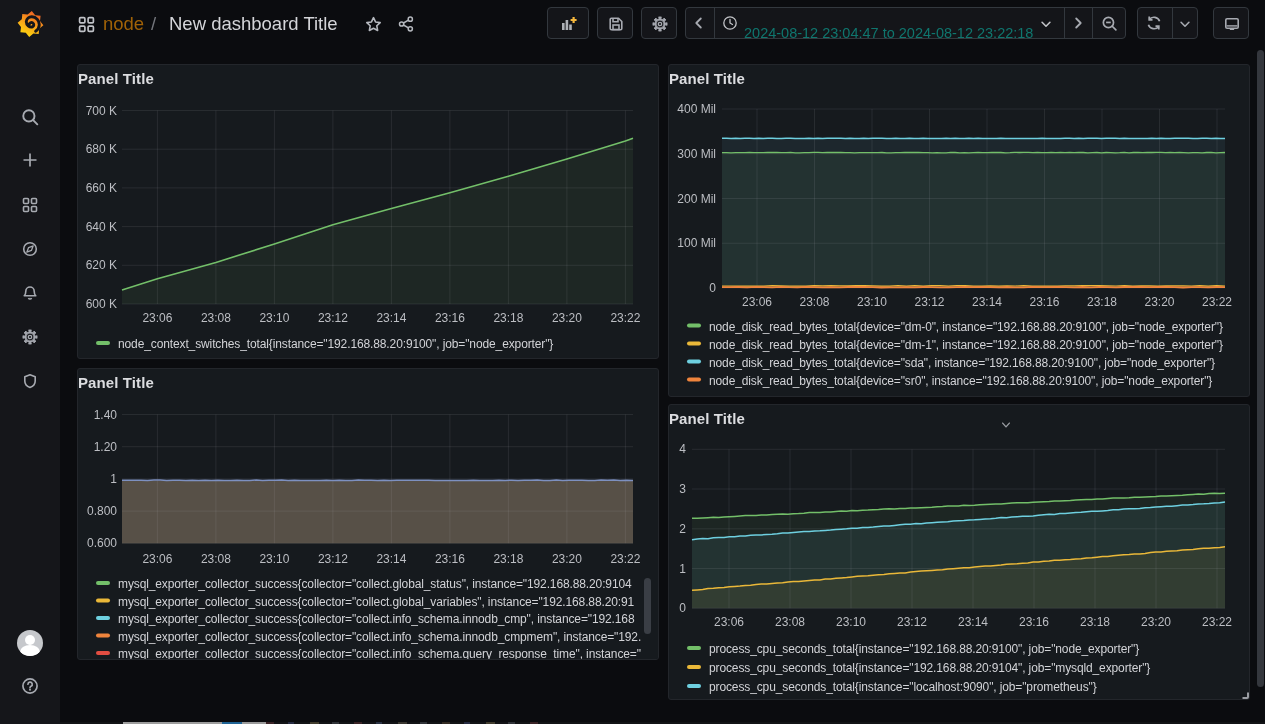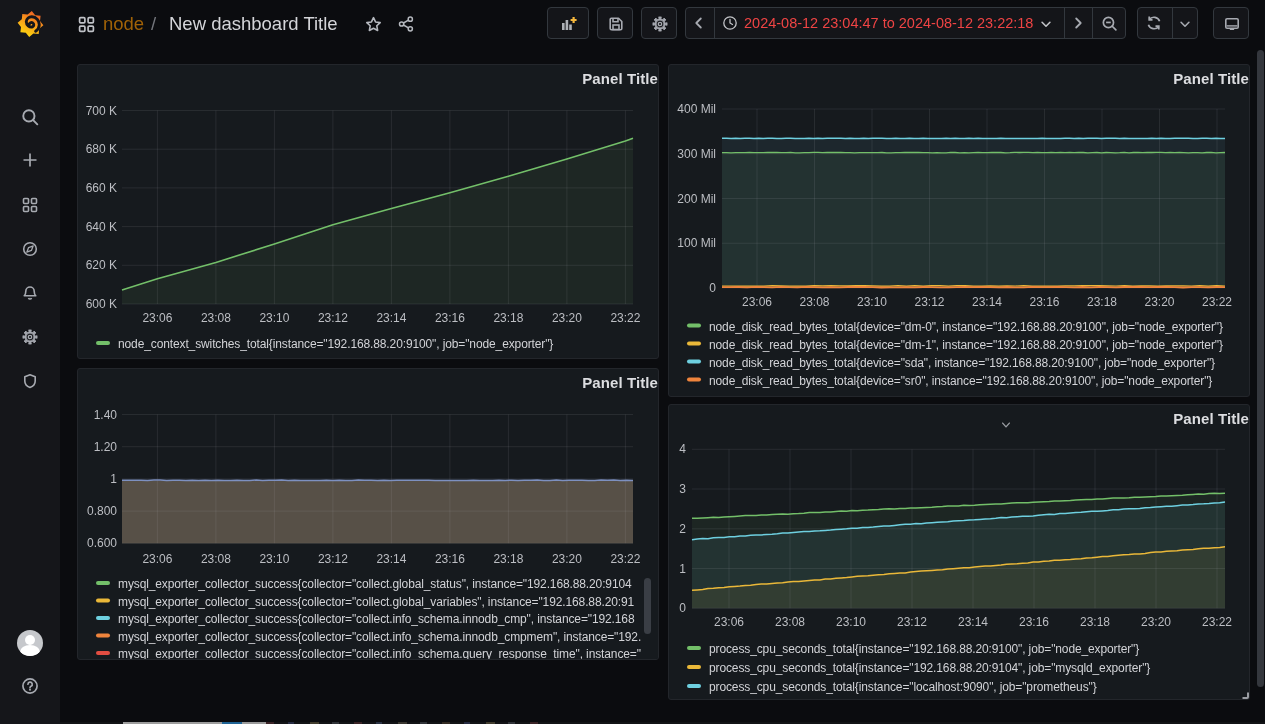--- a/index.html
+++ b/index.html
@@ -1,16 +1,16 @@
 <!DOCTYPE html>
 <html><head><meta charset="utf-8"><style>
 *{margin:0;padding:0;box-sizing:border-box}
 body{width:1265px;height:724px;background:#0b0c0f;font-family:"Liberation Sans",sans-serif;position:relative;overflow:hidden}
 .panel{position:absolute;background:#161a1e;border:1px solid #23262b;border-radius:3px;overflow:hidden}
-.ptitle{position:absolute;top:5px;left:0;right:0;text-align:right;font-size:15px;font-weight:700;color:#dcddE0;letter-spacing:0.1px}
+.ptitle{position:absolute;top:5px;left:0;right:0;text-align:left;font-size:15px;font-weight:700;color:#dcddE0;letter-spacing:0.1px}
 </style></head><body>
 <div style="position:absolute;left:0;top:0;width:60px;height:724px;background:#15161a"></div>
 <svg style="position:absolute;left:17px;top:10px" width="27" height="28" viewBox="0 0 27 28" xmlns="http://www.w3.org/2000/svg">
 <defs>
       <linearGradient id="glg" x1="0.2" y1="1" x2="0.7" y2="0">
 <stop offset="0" stop-color="#fddd0c"></stop>
         <stop offset="0.45" stop-color="#f8a918"></stop>
         <stop offset="1" stop-color="#ee5a24"></stop>
       </linearGradient>
     </defs>
@@ -96,21 +96,21 @@
   </div>
 <div style="position:absolute;left:685px;top:7px;width:441px;height:32px;background:#141519;border:1px solid #33383e;border-radius:4px;box-sizing:border-box"></div>
 <svg style="position:absolute;left:691.0px;top:15.0px" width="16" height="16" viewBox="0 0 16 16" fill="none" xmlns="http://www.w3.org/2000/svg">
     <path d="M9.8 3.5 L5.3 8 L9.8 12.5" stroke="#a7aab1" stroke-width="1.8" stroke-linecap="round" stroke-linejoin="round"></path>
   </svg>
 <div style="position:absolute;left:714px;top:7px;width:1px;height:32px;background:#33383e"></div>
 <svg style="position:absolute;left:722.0px;top:15.0px" width="16" height="16" viewBox="0 0 16 16" fill="none" xmlns="http://www.w3.org/2000/svg">
     <circle cx="8" cy="8" r="6.2" stroke="#c3c4c8" stroke-width="1.3"></circle>
     <path d="M8 4.5 V8 L10.5 9.5" stroke="#c3c4c8" stroke-width="1.3" stroke-linecap="round"></path>
   </svg>
-<div style="position:absolute;left:744px;top:15px;font-size:14.5px;color:#ef4444">2024-08-12 23:04:47 to 2024-08-12 23:22:18</div>
+<div style="position:absolute;left:744px;top:25px;font-size:14.5px;color:#0f766e">2024-08-12 23:04:47 to 2024-08-12 23:22:18</div>
 <svg style="position:absolute;left:1039.0px;top:17.0px" width="14" height="14" viewBox="0 0 16 16" fill="none" xmlns="http://www.w3.org/2000/svg">
     <path d="M3.5 6 L8 10.5 L12.5 6" stroke="#c3c4c8" stroke-width="1.8" stroke-linecap="round" stroke-linejoin="round"></path>
   </svg>
 <div style="position:absolute;left:1064px;top:7px;width:1px;height:32px;background:#33383e"></div>
 <svg style="position:absolute;left:1070.0px;top:15.0px" width="16" height="16" viewBox="0 0 16 16" fill="none" xmlns="http://www.w3.org/2000/svg">
     <path d="M6.2 3.5 L10.7 8 L6.2 12.5" stroke="#a7aab1" stroke-width="1.8" stroke-linecap="round" stroke-linejoin="round"></path>
   </svg>
 <div style="position:absolute;left:1092px;top:7px;width:1px;height:32px;background:#33383e"></div>
 <svg style="position:absolute;left:1100.5px;top:14.5px" width="17" height="17" viewBox="0 0 16 16" fill="none" xmlns="http://www.w3.org/2000/svg">
     <circle cx="7" cy="7" r="4.8" stroke="#a7aab1" stroke-width="1.6"></circle>

